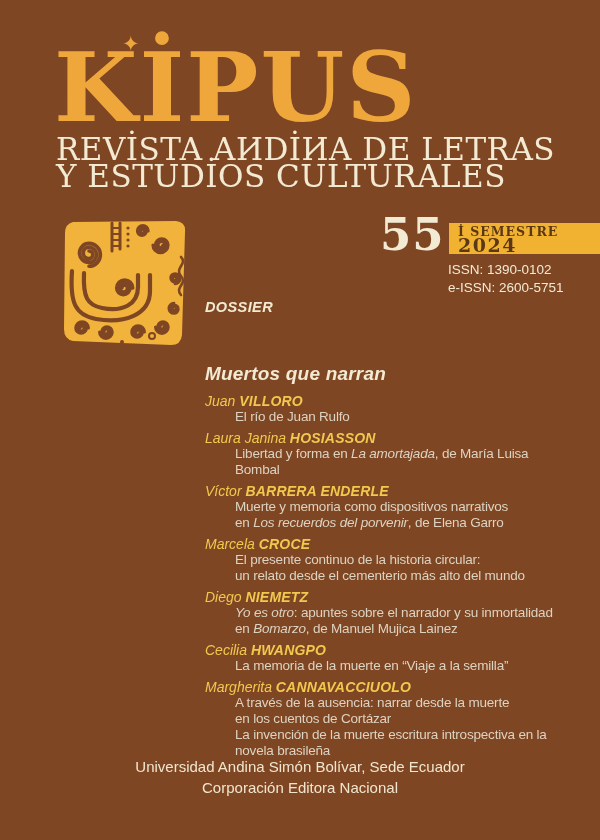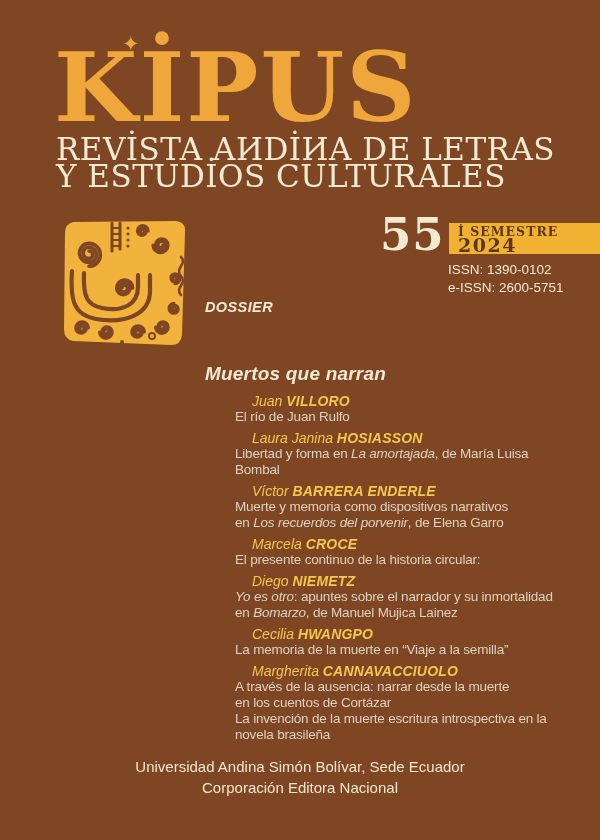--- a/index.html
+++ b/index.html
@@ -52,21 +52,21 @@
   .dossier-label{
     font-size:14.5px;font-weight:bold;font-style:italic;letter-spacing:0.4px;
     color:var(--cream,#F3EAD3);line-height:16px;margin-bottom:24px;
   }
   .dossier-title{
     font-size:19px;font-weight:bold;font-style:italic;
     color:var(--cream,#F3EAD3);line-height:22px;margin-bottom:8px;letter-spacing:0.2px;margin-top:48px;
   }
   .author{
     font-size:14px;font-style:italic;color:var(--author-yellow,#F1C94F);
-    line-height:16px;margin-top:5px;white-space:nowrap;margin-left:47px;
+    line-height:16px;margin-top:5px;white-space:nowrap;
   }
   .author .last{font-weight:bold;letter-spacing:0.2px;}
   .title-line{
     font-size:13.5px;line-height:16px;padding-left:30px;
     letter-spacing:-0.2px;white-space:nowrap;color:var(--title-text,#DCD3C2);
   }
   
   .footer{
     position:absolute;left:0;right:0;top:757px;text-align:center;
     font-size:15px;line-height:20.5px;color:var(--footer-text,#F0E6CF);
@@ -138,20 +138,21 @@
         <div class="author"><span>Juan </span><span class="last">VILLORO</span></div>
         <div class="title-line"><span>El río de Juan Rulfo</span></div>
         <div class="author"><span>Laura Janina </span><span class="last">HOSIASSON</span></div>
         <div class="title-line"><span>Libertad y forma en </span><i>La amortajada</i><span>, de María Luisa</span></div>
         <div class="title-line"><span>Bombal</span></div>
         <div class="author"><span>Víctor </span><span class="last">BARRERA ENDERLE</span></div>
         <div class="title-line"><span>Muerte y memoria como dispositivos narrativos</span></div>
         <div class="title-line"><span>en </span><i>Los recuerdos del porvenir</i><span>, de Elena Garro</span></div>
         <div class="author"><span>Marcela </span><span class="last">CROCE</span></div>
         <div class="title-line"><span>El presente continuo de la historia circular:</span></div>
+        <div class="title-line"><span>un relato desde el cementerio más alto del mundo</span></div>
         <div class="author"><span>Diego </span><span class="last">NIEMETZ</span></div>
         <div class="title-line"><i>Yo es otro</i><span>: apuntes sobre el narrador y su inmortalidad</span></div>
         <div class="title-line"><span>en </span><i>Bomarzo</i><span>, de Manuel Mujica Lainez</span></div>
         <div class="author"><span>Cecilia </span><span class="last">HWANGPO</span></div>
         <div class="title-line"><span>La memoria de la muerte en “Viaje a la semilla”</span></div>
         <div class="author"><span>Margherita </span><span class="last">CANNAVACCIUOLO</span></div>
         <div class="title-line"><span>A través de la ausencia: narrar desde la muerte</span></div>
         <div class="title-line"><span>en los cuentos de Cortázar</span></div>
         <div class="title-line"><span>La invención de la muerte escritura introspectiva en la</span></div>
         <div class="title-line"><span>novela brasileña</span></div>

